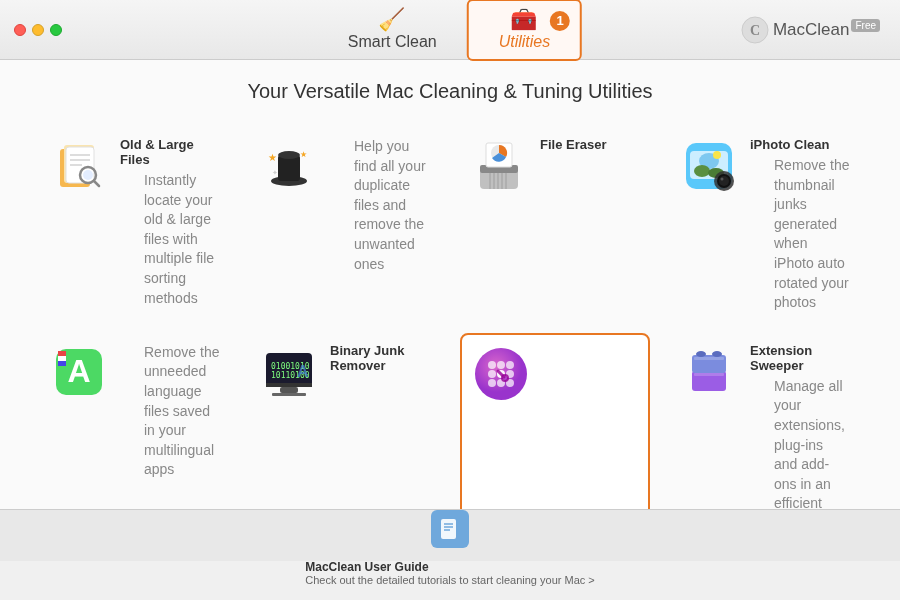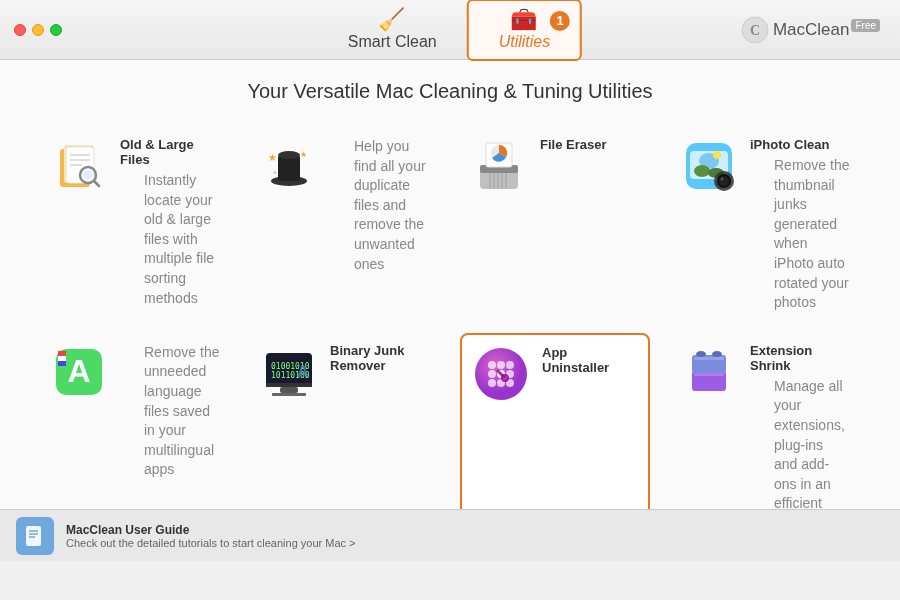--- a/index.html
+++ b/index.html
@@ -182,20 +182,21 @@
 
     
     .bottom-bar {
       height: 52px;
       background: #e8e8e8;
       border-top: 1px solid #ccc;
       display: flex;
       align-items: center;
       padding: 0 16px;
       gap: 12px;
+      flex-direction: column;
     }
     .bottom-bar-icon {
       width: 38px;
       height: 38px;
       background: #6fa8dc;
       border-radius: 6px;
       display: flex;
       align-items: center;
       justify-content: center;
       font-size: 20px;
@@ -399,21 +400,20 @@
           <circle cx="36" cy="27" r="4" fill="rgba(255,255,255,0.7)"></circle>
           <circle cx="18" cy="36" r="4" fill="rgba(255,255,255,0.7)"></circle>
           <circle cx="27" cy="36" r="4" fill="rgba(255,255,255,0.7)"></circle>
           <circle cx="36" cy="36" r="4" fill="rgba(255,255,255,0.7)"></circle>
 
           <path d="M24 24 L30 30" stroke="rgba(150,0,150,0.8)" stroke-width="3" stroke-linecap="round"></path>
           <circle cx="31" cy="31" r="3" fill="none" stroke="rgba(150,0,150,0.8)" stroke-width="2"></circle>
         </svg>
       </div>
       <div class="text-area">
-        <h3>App Uninstaller</h3>
       </div>
       <div class="badge-2">2</div>
     </div>
 
     <div class="util-item">
       <div class="icon-area">
         <svg width="54" height="54" viewBox="0 0 54 54">
 
           <rect x="10" y="26" width="34" height="20" rx="3" fill="#9b5de5"></rect>
 
@@ -423,21 +423,21 @@
           <rect x="10" y="10" width="34" height="18" rx="3" fill="#7b8cde"></rect>
 
           <ellipse cx="19" cy="9" rx="5" ry="3" fill="#5a6cbe"></ellipse>
           <ellipse cx="35" cy="9" rx="5" ry="3" fill="#5a6cbe"></ellipse>
 
           <rect x="12" y="12" width="30" height="3" rx="1" fill="rgba(255,255,255,0.2)"></rect>
           <rect x="12" y="28" width="30" height="3" rx="1" fill="rgba(255,255,255,0.2)"></rect>
         </svg>
       </div>
       <div class="text-area">
-        <h3>Extension Shrink</h3>
+        <h3>Extension Sweeper</h3>
         <p>Manage all your extensions, plug-ins and add-ons in an efficient way</p>
       </div>
     </div>
 
     <div class="util-item">
       <div class="icon-area">
         <svg width="54" height="54" viewBox="0 0 54 54">
 
           <rect x="10" y="18" width="34" height="32" rx="4" fill="#4aad52"></rect>
 

